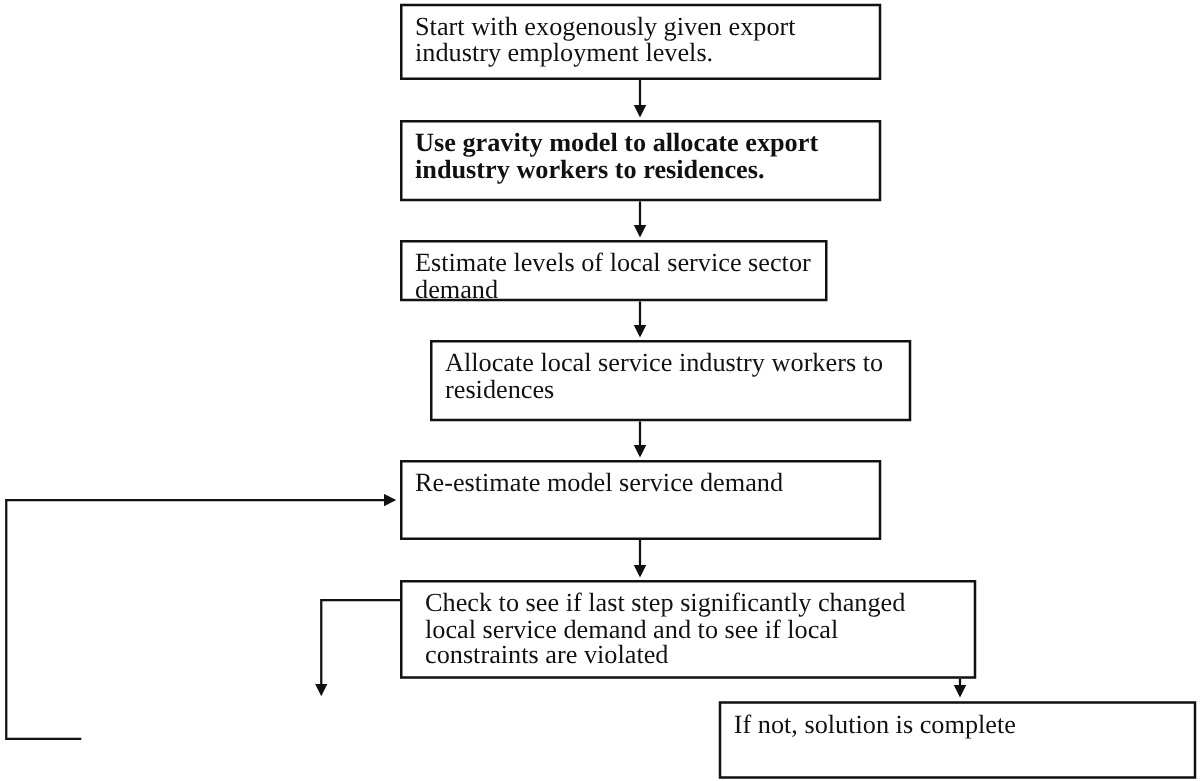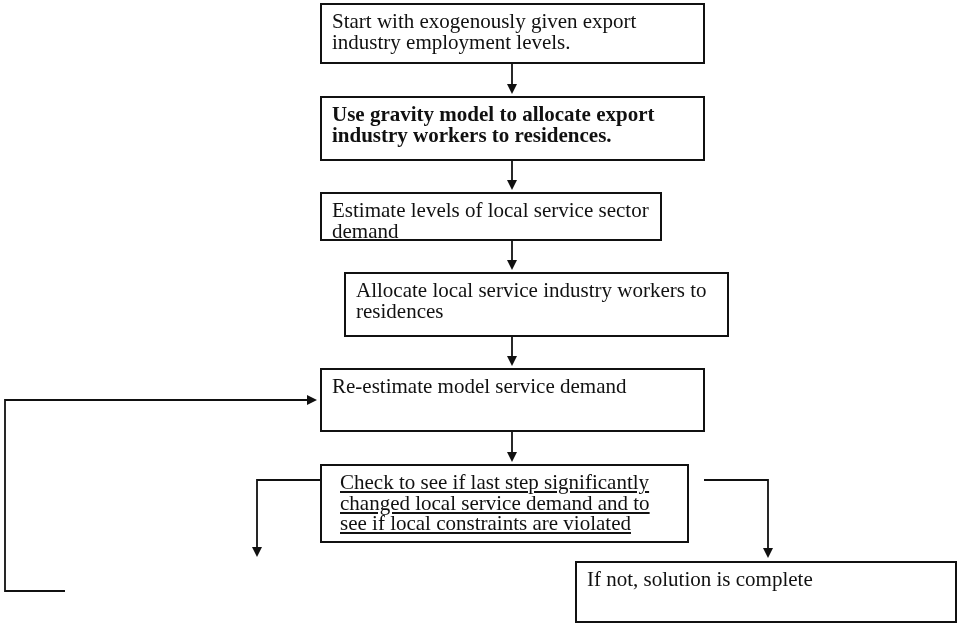--- a/index.html
+++ b/index.html
@@ -50,21 +50,21 @@
     padding: 6px 10px 0 10px;
   }
   .node.wide-pad { padding-left: 18px; padding-right: 18px; }
 
   
   #n-start            { left: 320px; top: 3px;   width: 385px; height: 61px; }
   #n-gravity          { left: 320px; top: 96px;  width: 385px; height: 65px; font-weight: bold; }
   #n-estimate-demand  { left: 320px; top: 192px; width: 342px; height: 49px; }
   #n-allocate-workers { left: 320px; top: 272px; width: 385px; height: 65px; margin-left: 24px; }
   #n-re-estimate      { left: 320px; top: 368px; width: 385px; height: 64px; }
-  #n-check            { left: 320px; top: 464px; width: 369px; height: 79px; text-decoration: underline; }
+  #n-check            { left: 320px; top: 464px; width: 461px; height: 79px; }
   #n-iterate          { left: 65px;  top: 560px; width: 383px; height: 63px; }
   #n-complete         { left: 575px; top: 561px; width: 382px; height: 62px; font-family: Liberation Serif, serif; }
 </style>
 </head>
 <body>
 
 <div class="canvas">
 
   <svg class="edges-layer" width="960" height="625" viewBox="0 0 960 625" xmlns="http://www.w3.org/2000/svg">
     <defs>

